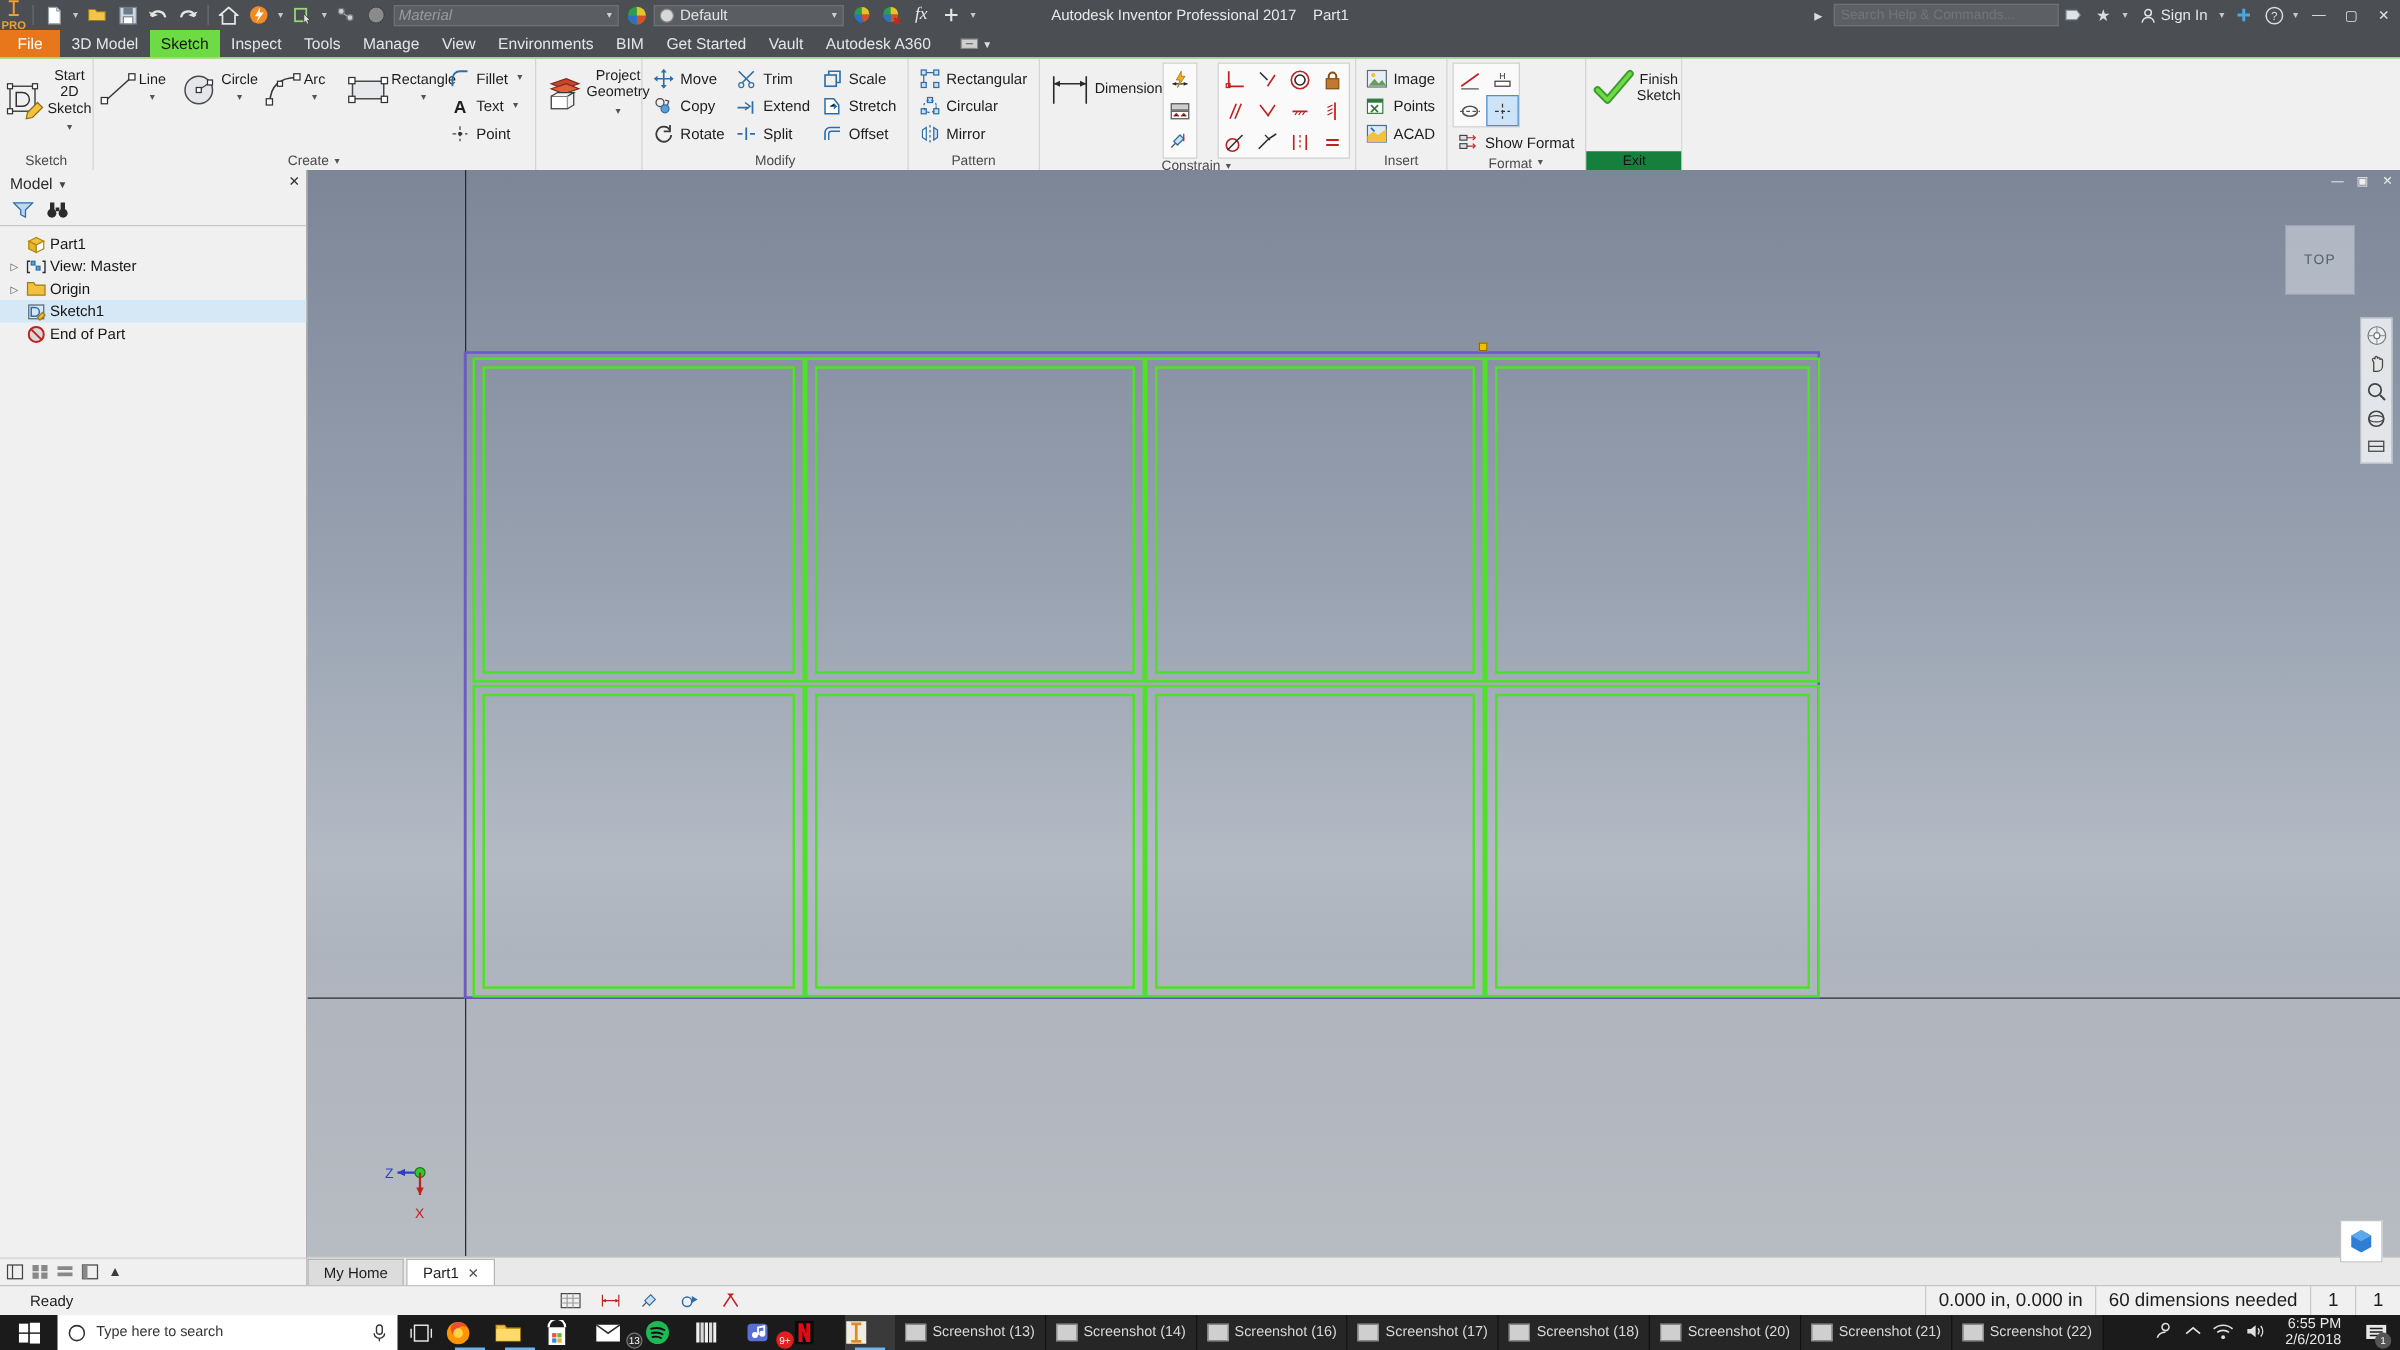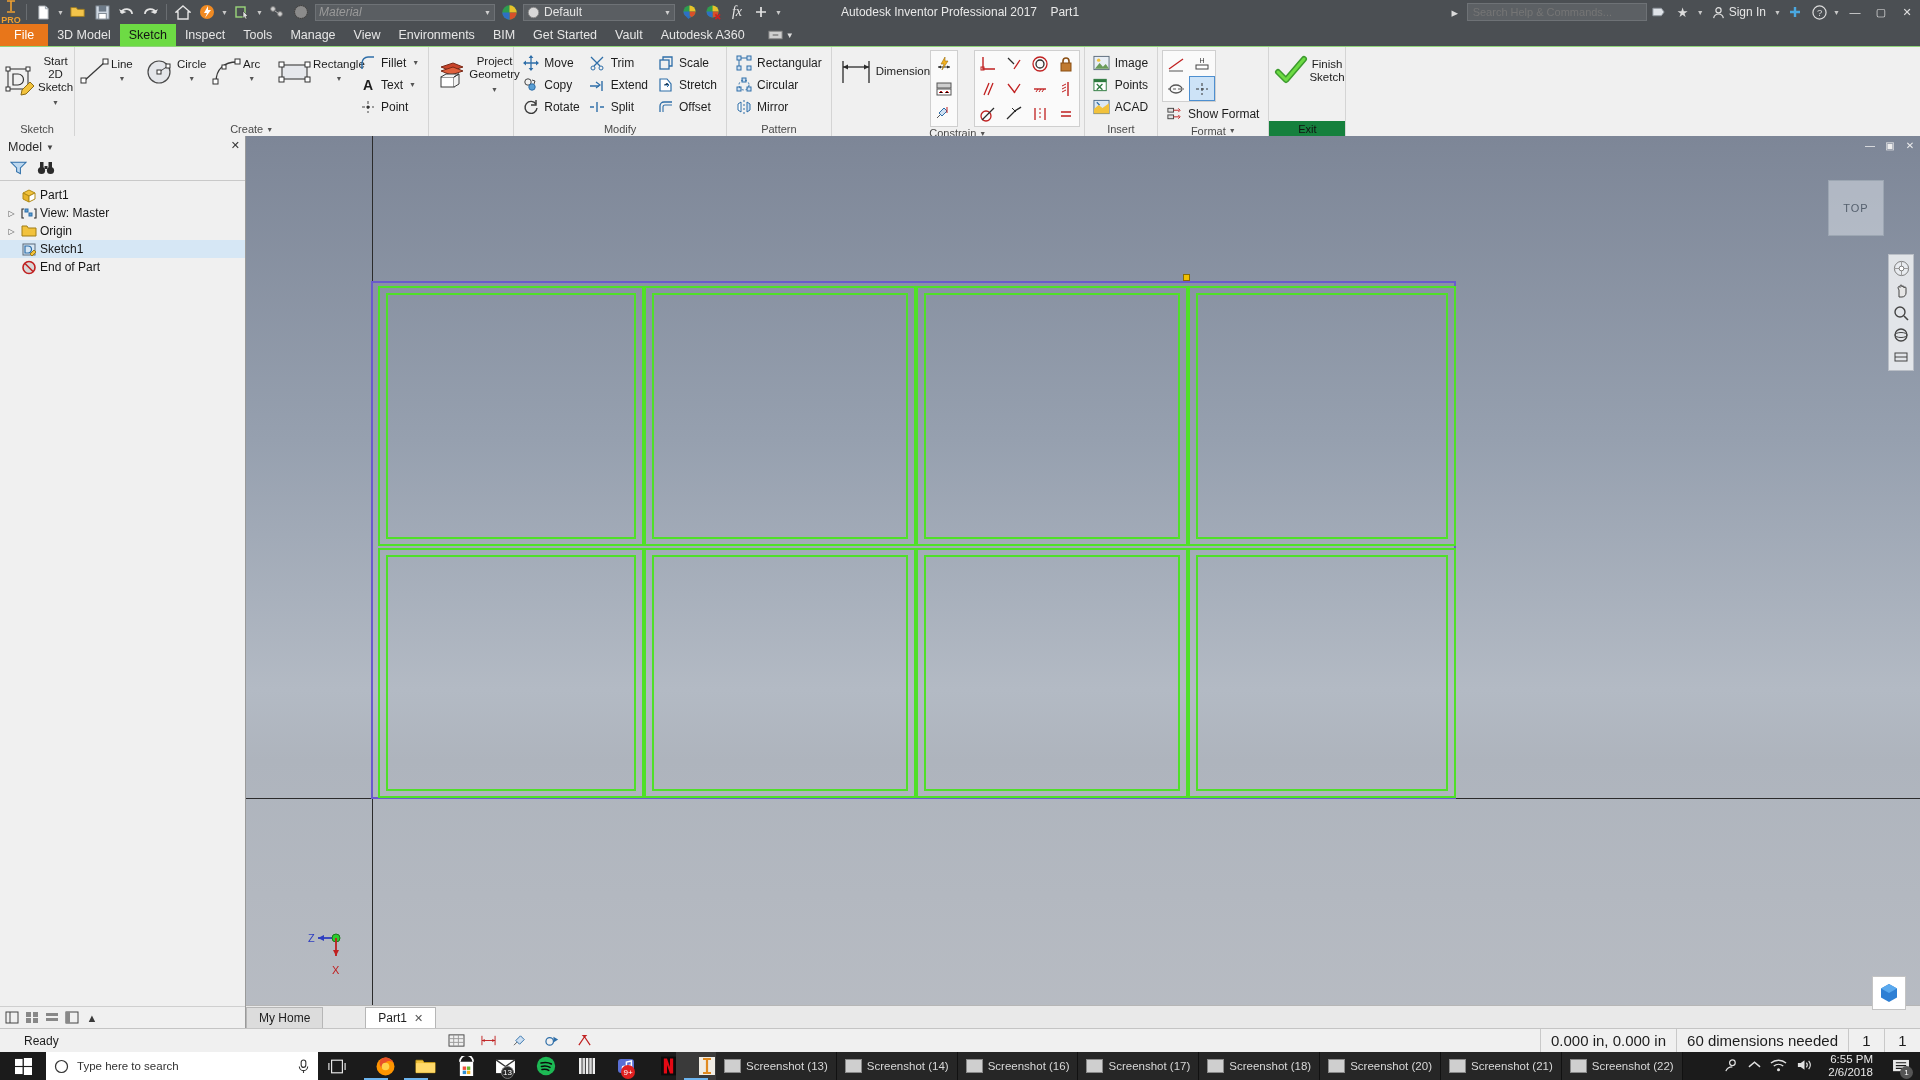--- a/index.html
+++ b/index.html
@@ -111,21 +111,21 @@
   .sketch-layer { position:absolute; inset:0; }
   .origin-v { position:absolute; left:126px; top:-20px; bottom:0; width:1px; background:#2b2b2b; }
   .origin-h { position:absolute; left:0; right:0; top:662px; height:1px; background:#2b2b2b; }
   .outer-rect { position:absolute; border:2px solid #6a5acd; }
   .grn { position:absolute; border:2px solid #4fe028; }
   .grn2 { position:absolute; border:2px solid #4fe028; }
   .handle { position:absolute; width:7px; height:7px; background:#f0c000; border:1px solid #8a6e00; }
 
   
   .doctabs { position:absolute; left:246px; bottom:52px; right:0; height:23px;
-    background:#e9e9e9; border-top:1px solid #b6b6b6; display:flex; align-items:flex-end;gap:40px; }
+    background:#e9e9e9; border-top:1px solid #b6b6b6; display:flex; align-items:flex-end; }
   .dtab { height:21px; padding:0 12px; display:flex; align-items:center; font-size:12px;
     color:#1d1d1d; background:#dcdcdc; border:1px solid #b6b6b6; border-bottom:none; margin-right:2px;
     cursor:default;}
   .dtab.active { background:#fff; }
   .dtab .x { margin-left:7px; font-size:11px; color:#555; }
 
   
   .statusbar { position:absolute; left:0; bottom:28px; right:0; height:24px; background:#f0f0f0;
     border-top:1px solid #c4c4c4; display:flex; align-items:center; font-size:12px; color:#1d1d1d; }
   .status-ready { padding-left:24px; width:446px; }
@@ -136,21 +136,21 @@
     font-size:15px; }
   .sfield.num { min-width:36px; justify-content:center; }
 
   
   .taskbar { position:absolute; left:0; bottom:0; right:0; height:28px; background:#1b1b1b;
     display:flex; align-items:center; color:#e8e8e8; font-size:11.5px; }
   .start { width:46px; height:28px; display:flex; align-items:center; justify-content:center; }
   .tsearch { width:272px; height:28px; background:#fff; display:flex; align-items:center;
     gap:8px; padding:0 8px; color:#333; font-size:11.5px;}
   .tview { width:38px; height:28px; display:flex; align-items:center; justify-content:center;}
-  .tapp { width:40px; height:28px; display:flex; align-items:center; justify-content:flex-end;
+  .tapp { width:40px; height:28px; display:flex; align-items:center; justify-content:flex-start;
     position:relative;}
   .tapp.open::after { content:""; position:absolute; bottom:0; left:8px; right:8px; height:2px;
     background:#6cb4ee; }
   .twin { height:28px; display:flex; align-items:center; gap:5px; padding:0 8px;
     min-width:118px; background:#262626; border-right:1px solid #111; font-size:11.5px;
     color:#d8d8d8; white-space:nowrap; overflow:hidden;}
   .twin .tico { width:17px; height:14px; background:#cfcfcf; border:1px solid #888; flex:none;}
   .tray { margin-left:auto; display:flex; align-items:center; gap:9px; padding:0 6px; }
   .clock { display:flex; flex-direction:column; align-items:flex-end; line-height:13px;
     font-size:11.5px; padding:0 6px; }

